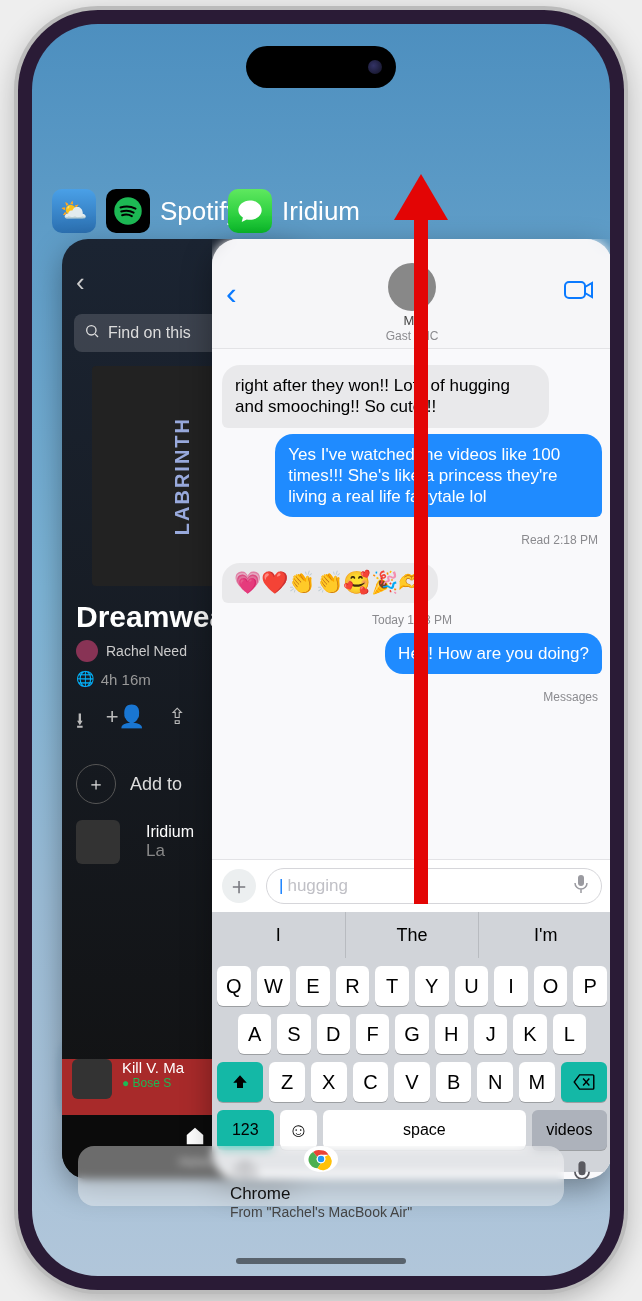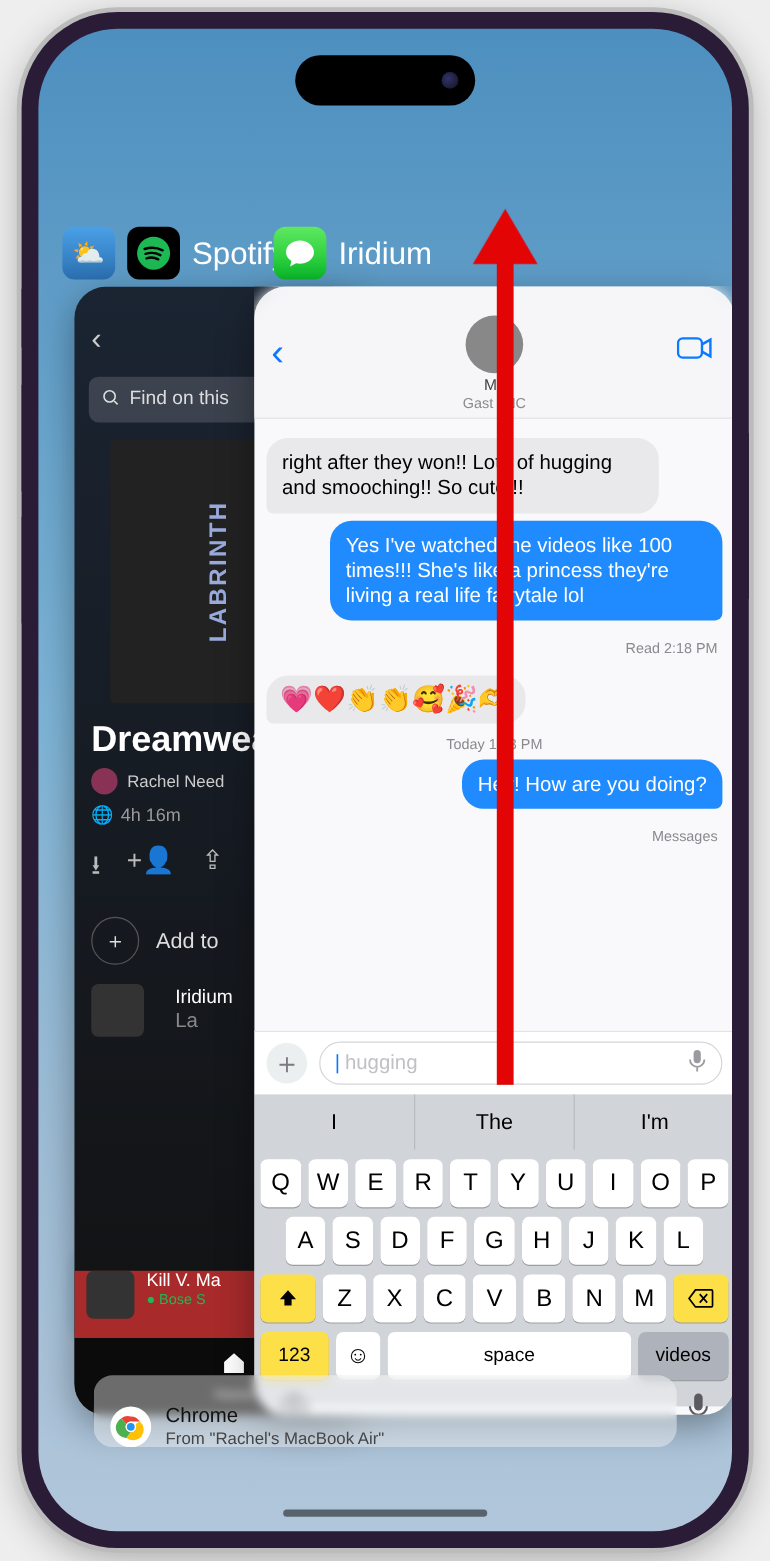--- a/index.html
+++ b/index.html
@@ -116,37 +116,38 @@
   .compose{display:flex;align-items:center;gap:10px;padding:8px 10px;border-top:1px solid #e3e3e6;background:#fff}
   .plus{width:34px;height:34px;border-radius:50%;background:#eceff0;display:flex;align-items:center;justify-content:center;color:#7a7a80;font-size:24px}
   .msgfield{flex:1;height:36px;border:1px solid #d6d6da;border-radius:18px;display:flex;align-items:center;padding:0 12px;color:#c0c0c6;font-size:17px; background:#fff}
   .micon{color:#9a9aa0}
   .kb{height:260px;background:#d1d4d9;}
   .predict{display:flex;height:46px}
   .predict div{flex:1;display:flex;align-items:center;justify-content:center;font-size:18px;color:#000;border-right:1px solid #b8bbc0}
   .predict div:last-child{border-right:none}
   .krow{display:flex;gap:6px;padding:0 5px;margin-top:8px}
   .key{flex:1;height:40px;background:#fff;border-radius:6px;box-shadow:0 1px 0 rgba(0,0,0,.25);display:flex;align-items:center;justify-content:center;font-size:20px}
-  .key-md{background:#fde047}
+  .key-md{background:#14b8a6}
   .krow.indent{padding:0 26px}
   .krow3{display:flex;gap:6px;padding:0 5px;margin-top:8px}
   .shift, .del{flex:1.3}
   .kbot{display:flex;gap:6px;padding:8px 5px 0}
   .k123{flex:1.2}
   .kemoji{flex:.8}
   .kspace{flex:4.3}
   .kret{flex:1.6;background:#adb2bb}
   .kfoot{display:flex;justify-content:space-between;padding:10px 20px 0;color:#5a5a60}
 
   
   .handoff{
     position:absolute;left:46px;right:46px;bottom:70px;height:60px;
     background:rgba(255,255,255,.4);border-radius:16px;
-    display:flex;align-items:flex-end;gap:12px;padding:0 14px;color:#333;
+    display:flex;align-items:center;gap:12px;padding:0 14px;color:#333;
     backdrop-filter:blur(4px);
+    flex-direction:column;
   }
   .chrome-icon{width:34px;height:34px;border-radius:50%;background:#fff;display:flex;align-items:center;justify-content:center}
   .chrome-icon svg{width:26px;height:26px}
   .handoff .tline1{font-size:17px;color:#111}
   .handoff .tline2{font-size:14px;color:#444}
   
   .dock{position:absolute;left:24px;right:24px;bottom:150px;height:96px;border-radius:30px;background:rgba(120,160,190,.25);filter:blur(2px)}
 
   
   .arrow{position:absolute;left:382px;top:180px;height:700px;width:14px;background:#e30505;z-index:40}

